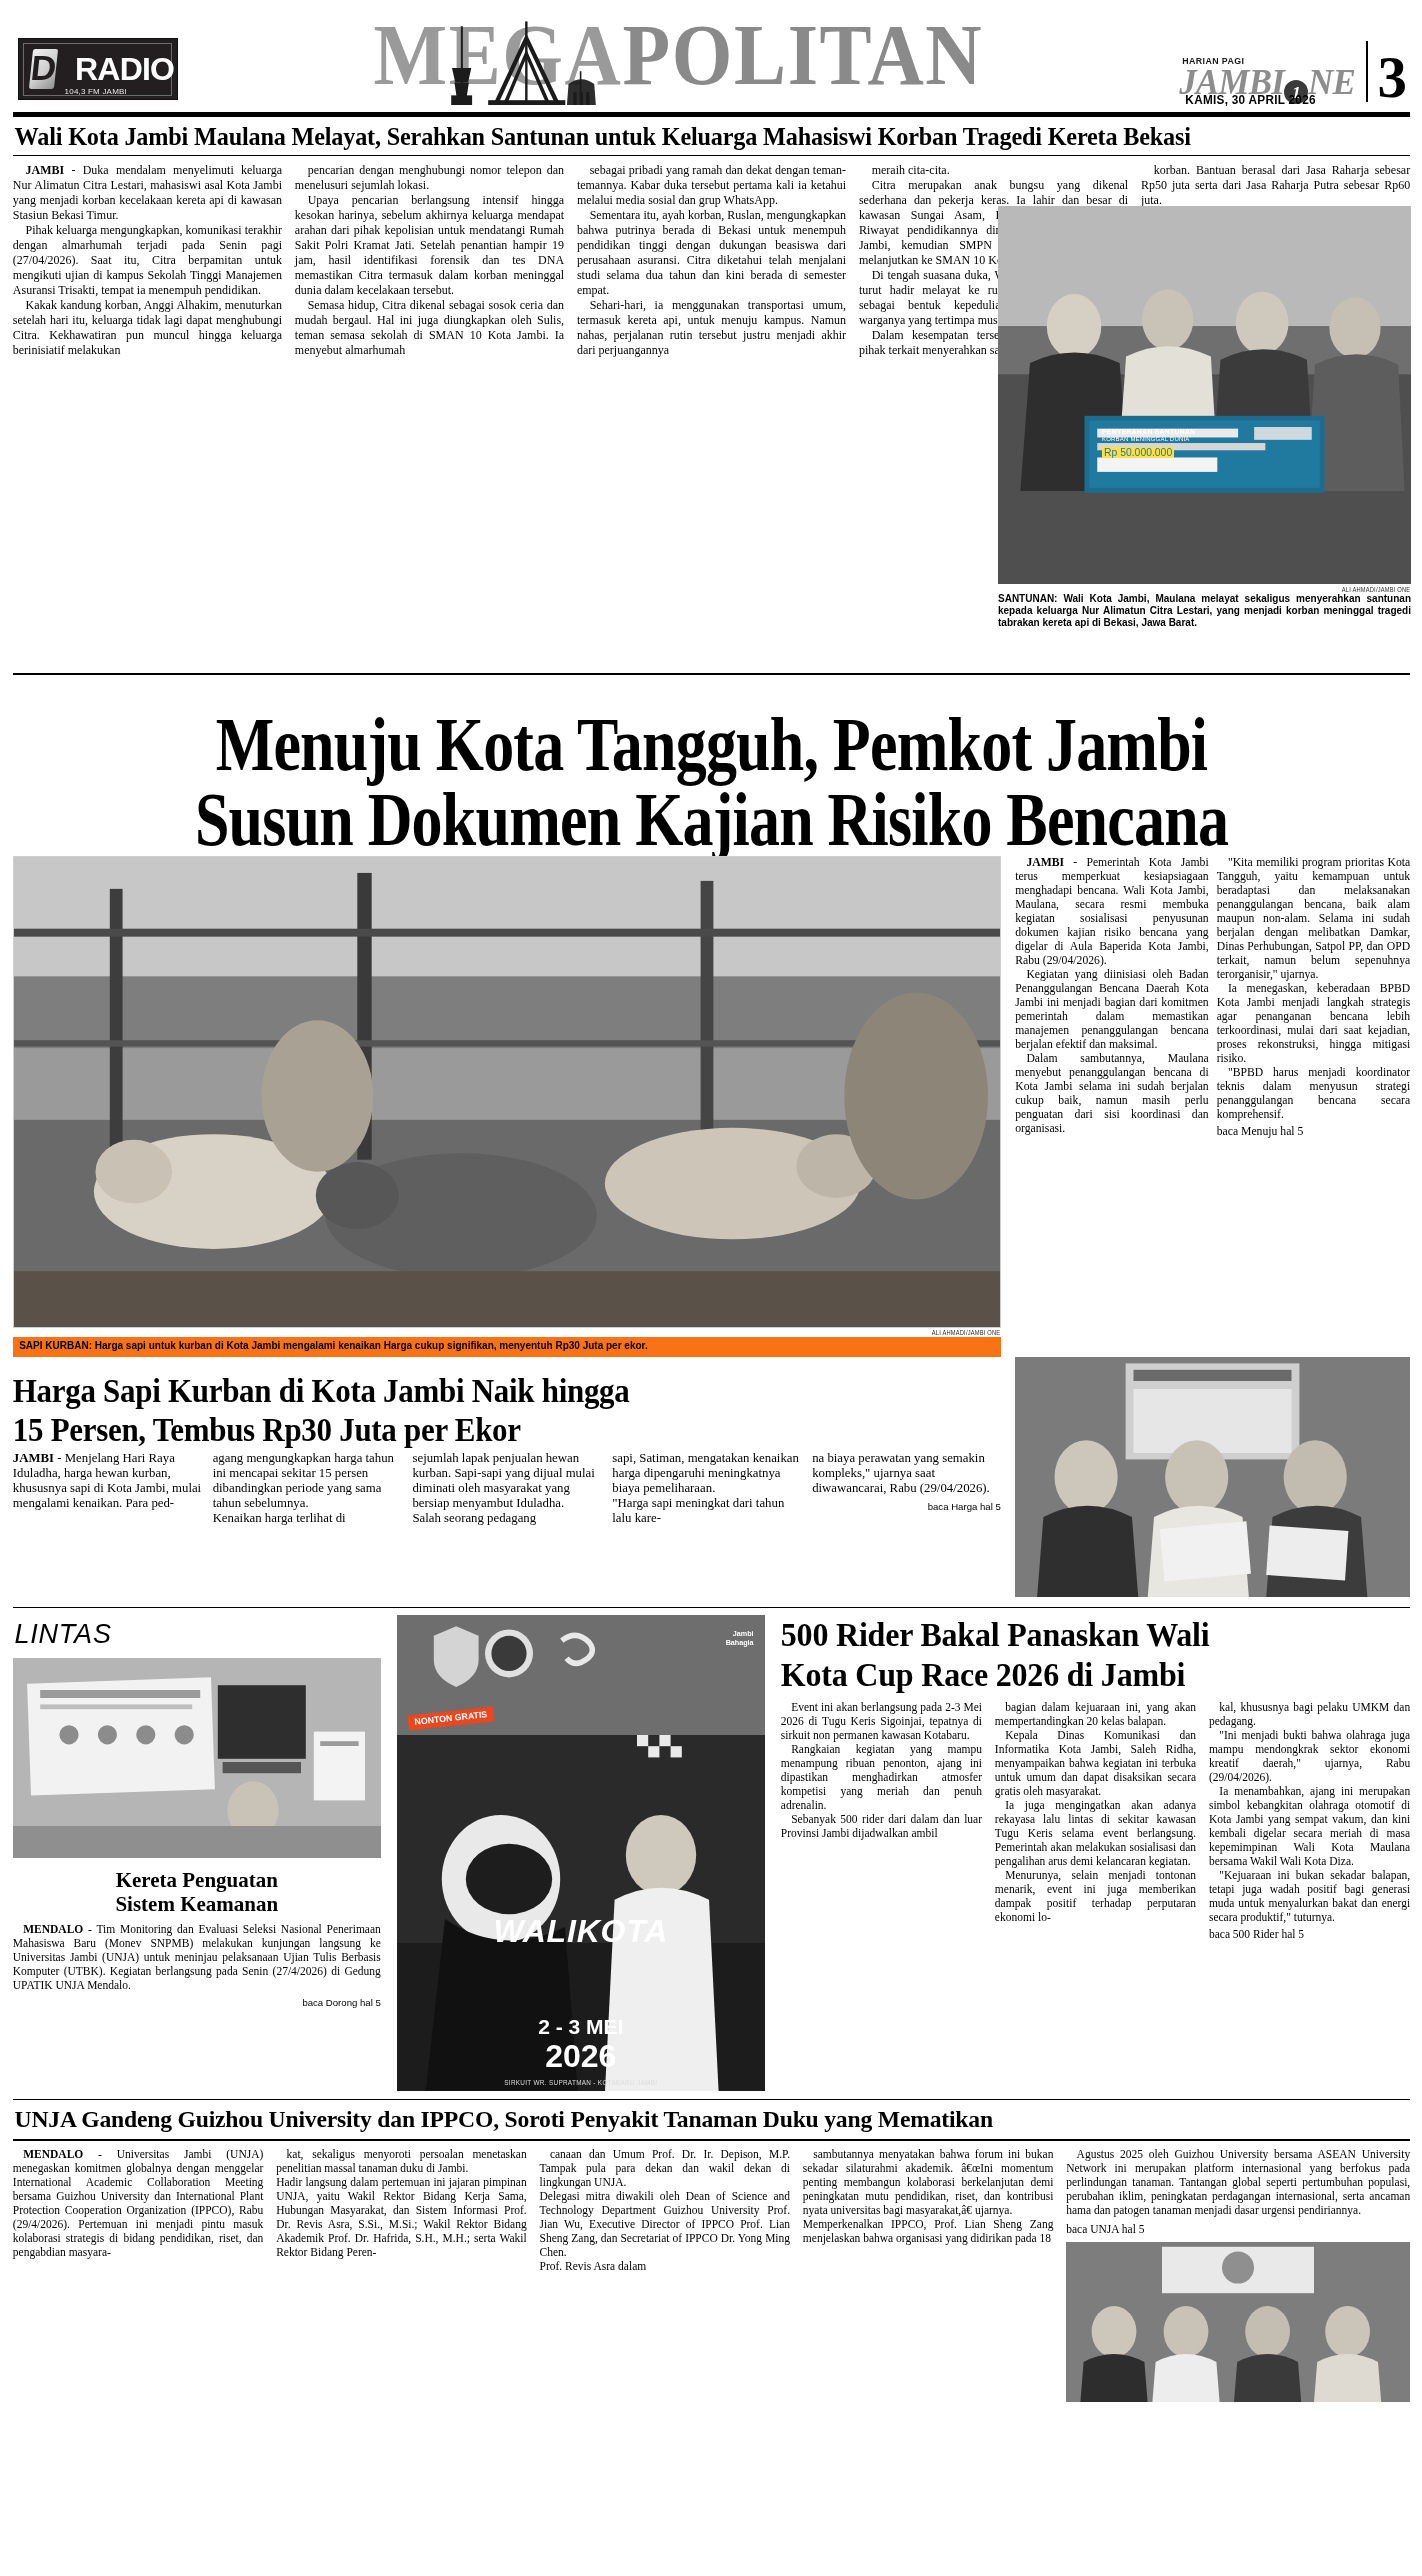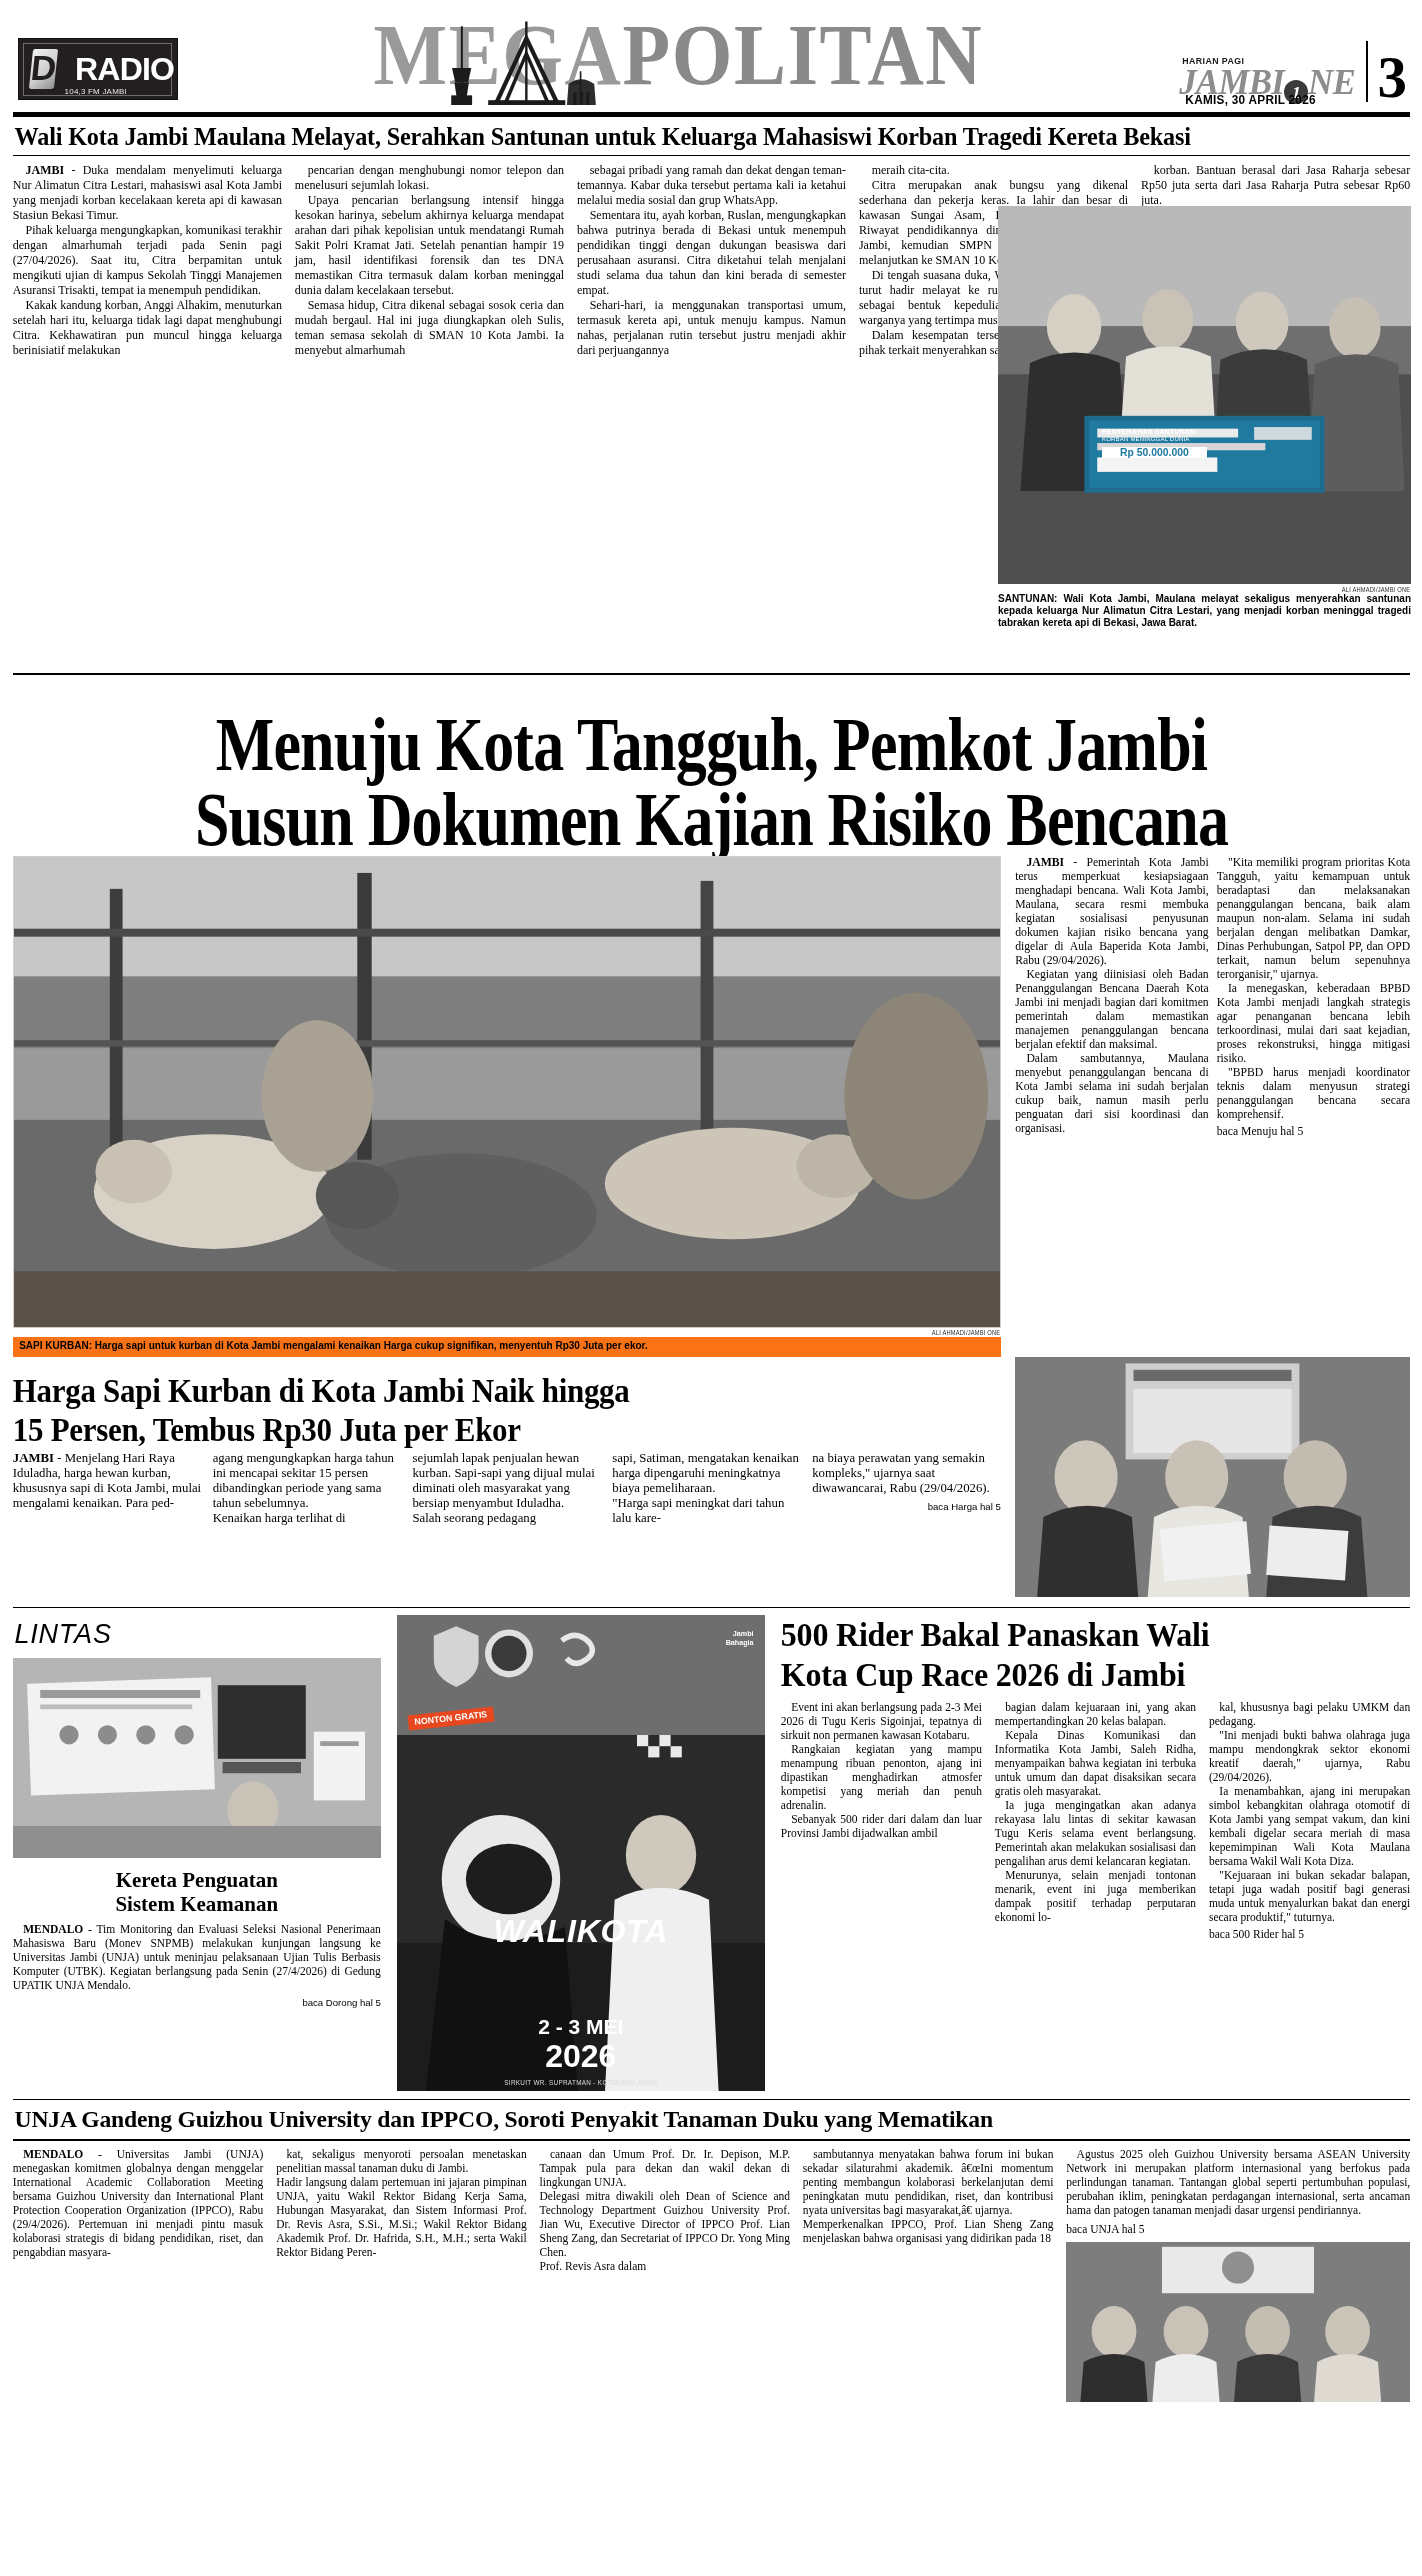--- a/index.html
+++ b/index.html
@@ -373,21 +373,21 @@
         <rect x="108" y="262" width="300" height="96" fill="#1d6b8f"></rect>
         <rect x="114" y="268" width="288" height="84" fill="#20799f"></rect>
         <rect x="124" y="278" width="176" height="11" fill="#eaeaea"></rect>
         <rect x="124" y="296" width="210" height="9" fill="#d6d6d6"></rect>
         <rect x="124" y="314" width="150" height="18" fill="#f4f4f4"></rect>
         <rect x="320" y="276" width="72" height="16" fill="#cfd8dc"></rect>
       </svg>
       <div style="position:absolute;left:104px;top:222px;width:200px;font-family:'Liberation Sans',sans-serif;color:#fff;">
         <div style="font-size:6.8px;font-weight:bold;letter-spacing:0.3px;">PENYERAHAN SANTUNAN</div>
         <div style="font-size:6px;letter-spacing:0.2px;margin-top:0.8px;">KORBAN MENINGGAL DUNIA</div>
-        <div style="font-size:10.4px;font-weight:bold;margin-top:4.8px;color:#20799f;background:#ffffff;display:inline-block;padding:0 18px;">Rp 50.000.000</div>
+        <div style="font-size:10.4px;font-weight:normal;margin-top:4.8px;color:#20799f;background:#fde047;display:inline-block;padding:0 2px;">Rp 50.000.000</div>
       </div>
     </div>
     <div class="credit">ALI AHMADI/JAMBI ONE</div>
     <div class="capt">
       <span>SANTUNAN:</span>
       <span>Wali Kota Jambi, Maulana melayat sekaligus menyerahkan santunan kepada keluarga Nur Alimatun Citra Lestari, yang menjadi korban meninggal tragedi tabrakan kereta api di Bekasi, Jawa Barat.</span>
     </div>
   </div>
 
   <div class="rule-thin" style="margin-top:4.8px;"></div>

